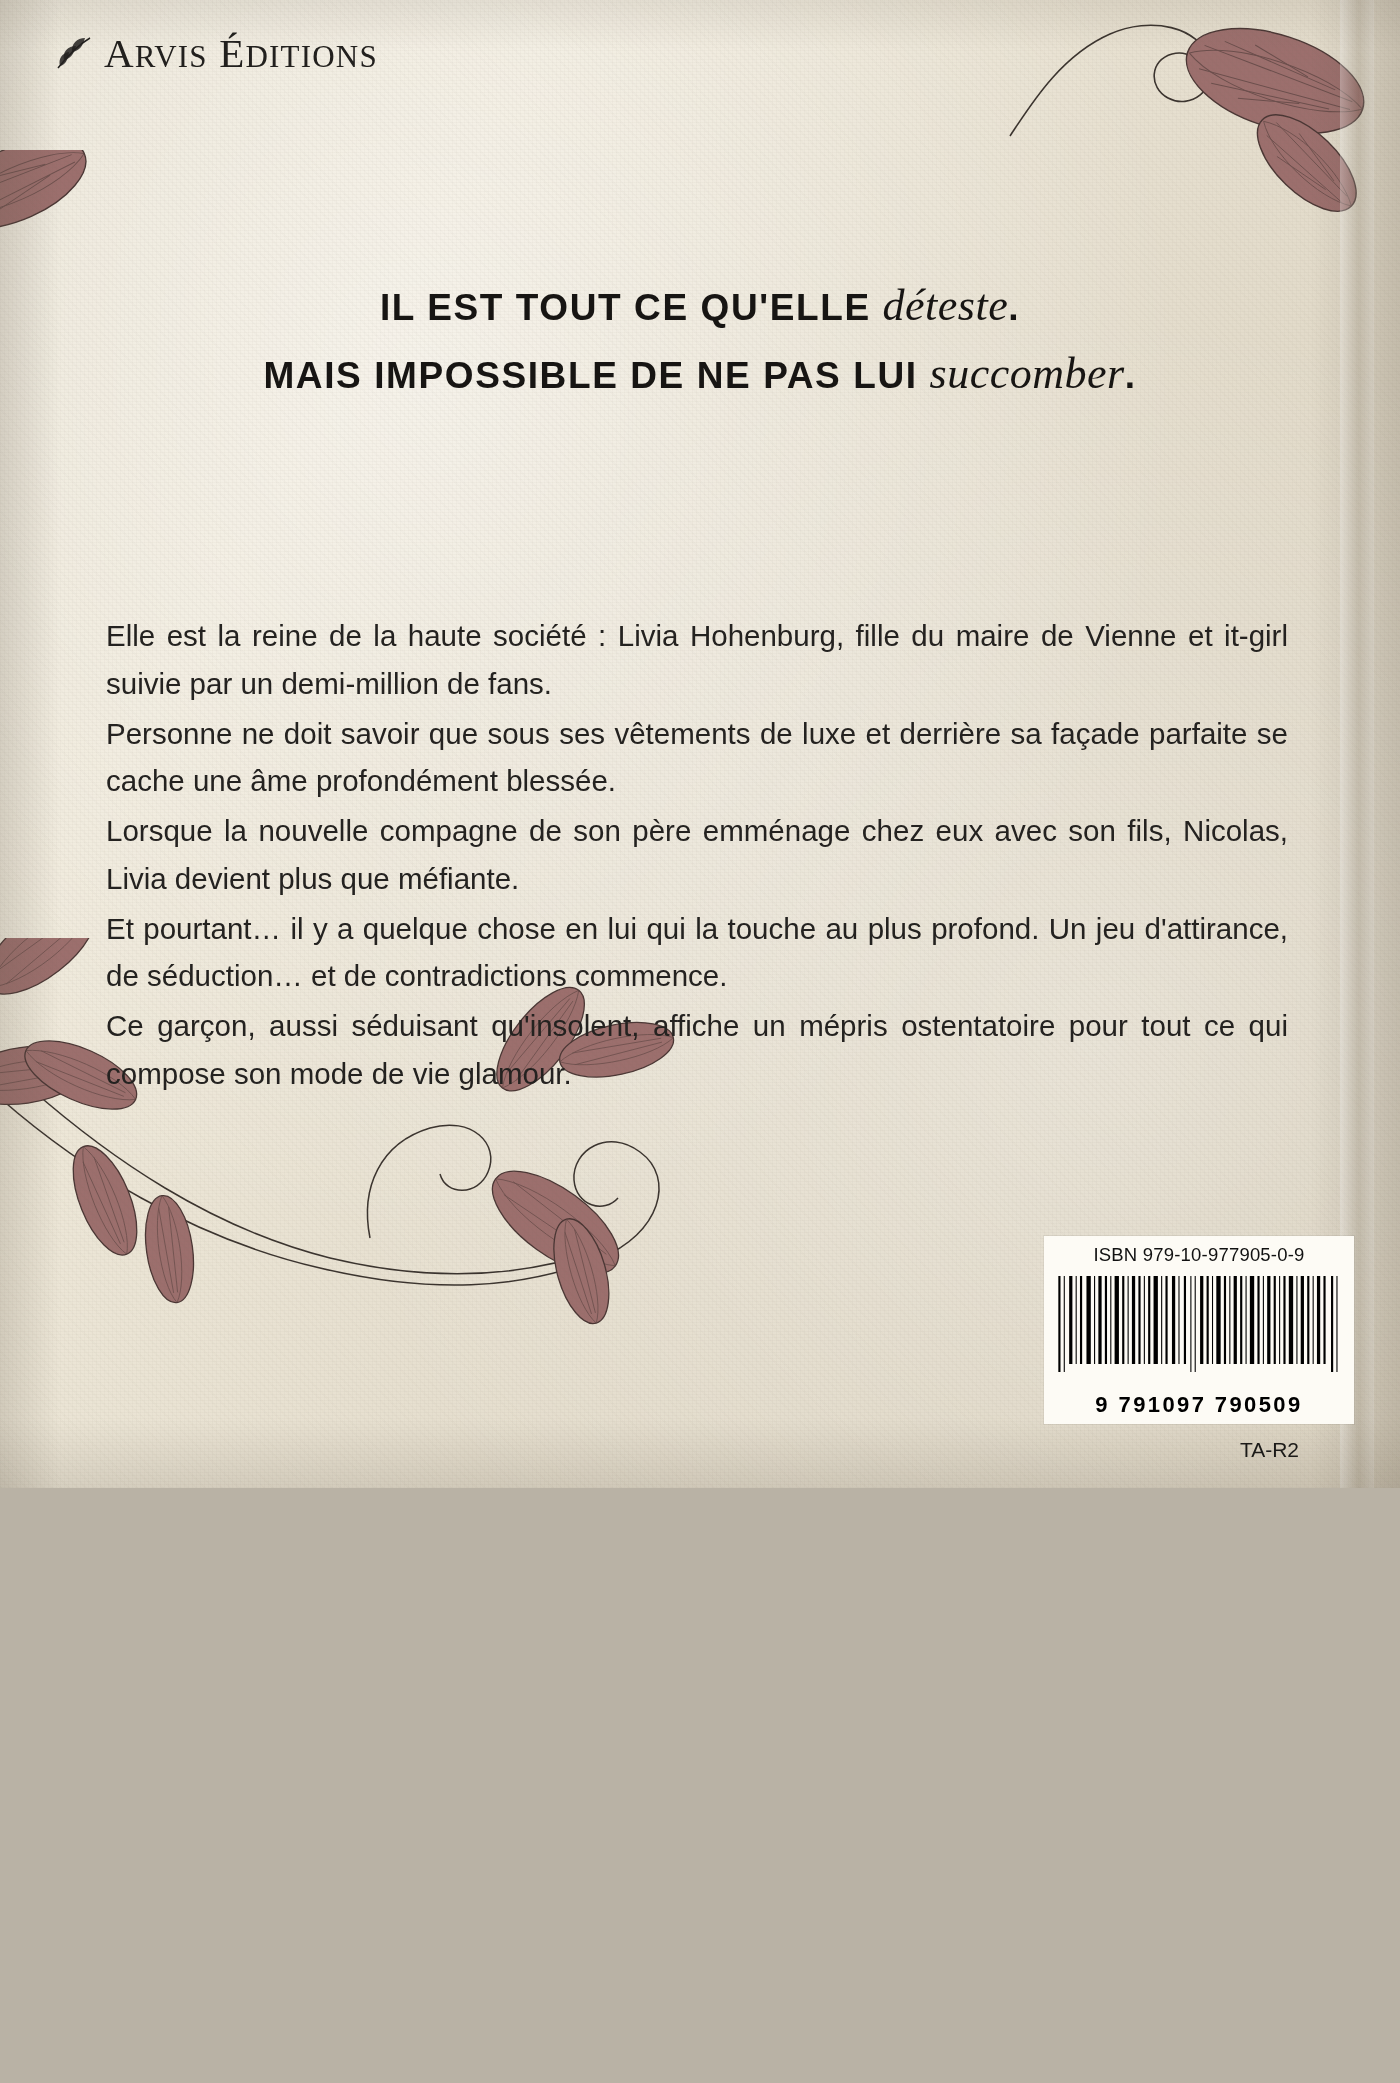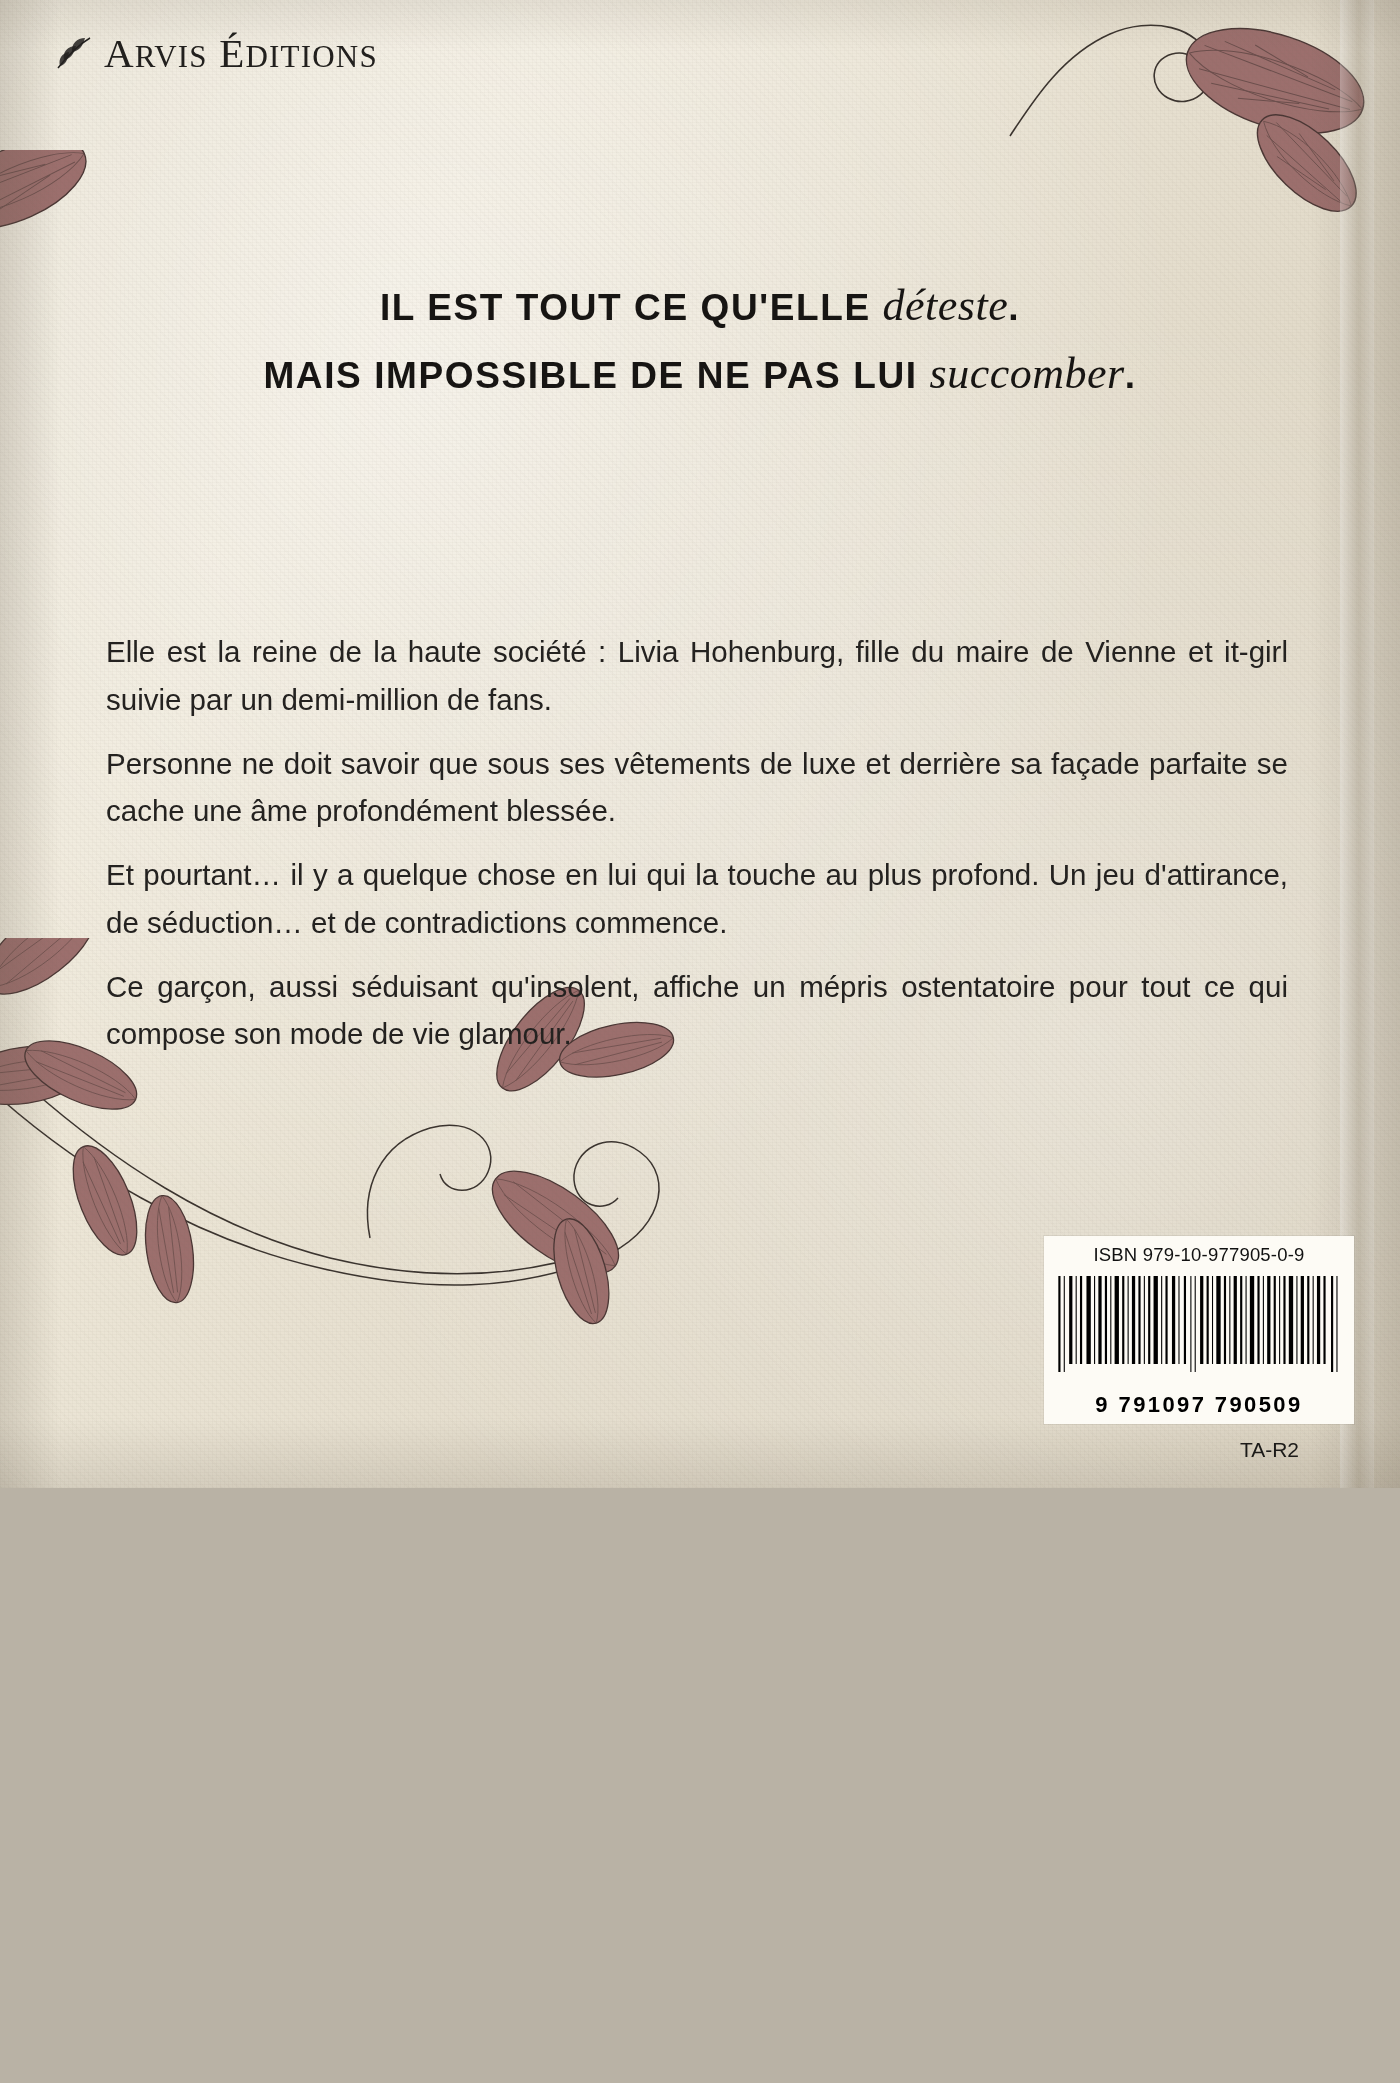--- a/index.html
+++ b/index.html
@@ -92,21 +92,21 @@
   #blurb {
     position: absolute;
     left: 106px;
     top: 612px;
     width: 1182px;
     font-size: 29.5px;
     line-height: 1.62;
     color: #242220;
     text-align: justify;
   }
-  #blurb p { margin: 16px 0 2px 0; }
+  #blurb p { margin: 0 0 2px 0; }
 
   
   .orn { position: absolute; pointer-events: none; }
   #orn-top-right { right: -10px; top: -14px; }
   #orn-top-left { left: -56px; top: 150px; }
   #orn-bottom { left: -40px; bottom: 86px; }
 
   
   #isbn-block {
     position: absolute;
@@ -312,20 +312,21 @@
       <span>IL EST TOUT CE QU'ELLE </span><span class="script">déteste</span><span>.</span>
     </div>
     <div class="line">
       <span>MAIS IMPOSSIBLE DE NE PAS LUI </span><span class="script">succomber</span><span>.</span>
     </div>
   </div>
 
   <div id="blurb">
     <p>Elle est la reine de la haute société : Livia Hohenburg, fille du maire de Vienne et it-girl suivie par un demi-million de fans.</p>
     <p>Personne ne doit savoir que sous ses vêtements de luxe et derrière sa façade parfaite se cache une âme profondément blessée.</p>
+    <p>Lorsque la nouvelle compagne de son père emménage chez eux avec son fils, Nicolas, Livia devient plus que méfiante.</p>
     <p>Et pourtant… il y a quelque chose en lui qui la touche au plus profond. Un jeu d'attirance, de séduction… et de contradictions commence.</p>
     <p>Ce garçon, aussi séduisant qu'insolent, affiche un mépris ostentatoire pour tout ce qui compose son mode de vie glamour.</p>
   </div>
 
   <div id="isbn-block">
     <div id="isbn-text">ISBN 979-10-977905-0-9</div>
     <svg id="barcode" viewBox="0 0 268 96" preserveAspectRatio="none">
       <rect x="0" y="0" width="268" height="96" fill="#fdfbf5"></rect>
       <g fill="#000">
         <rect x="4" y="0" width="2" height="96"></rect>

